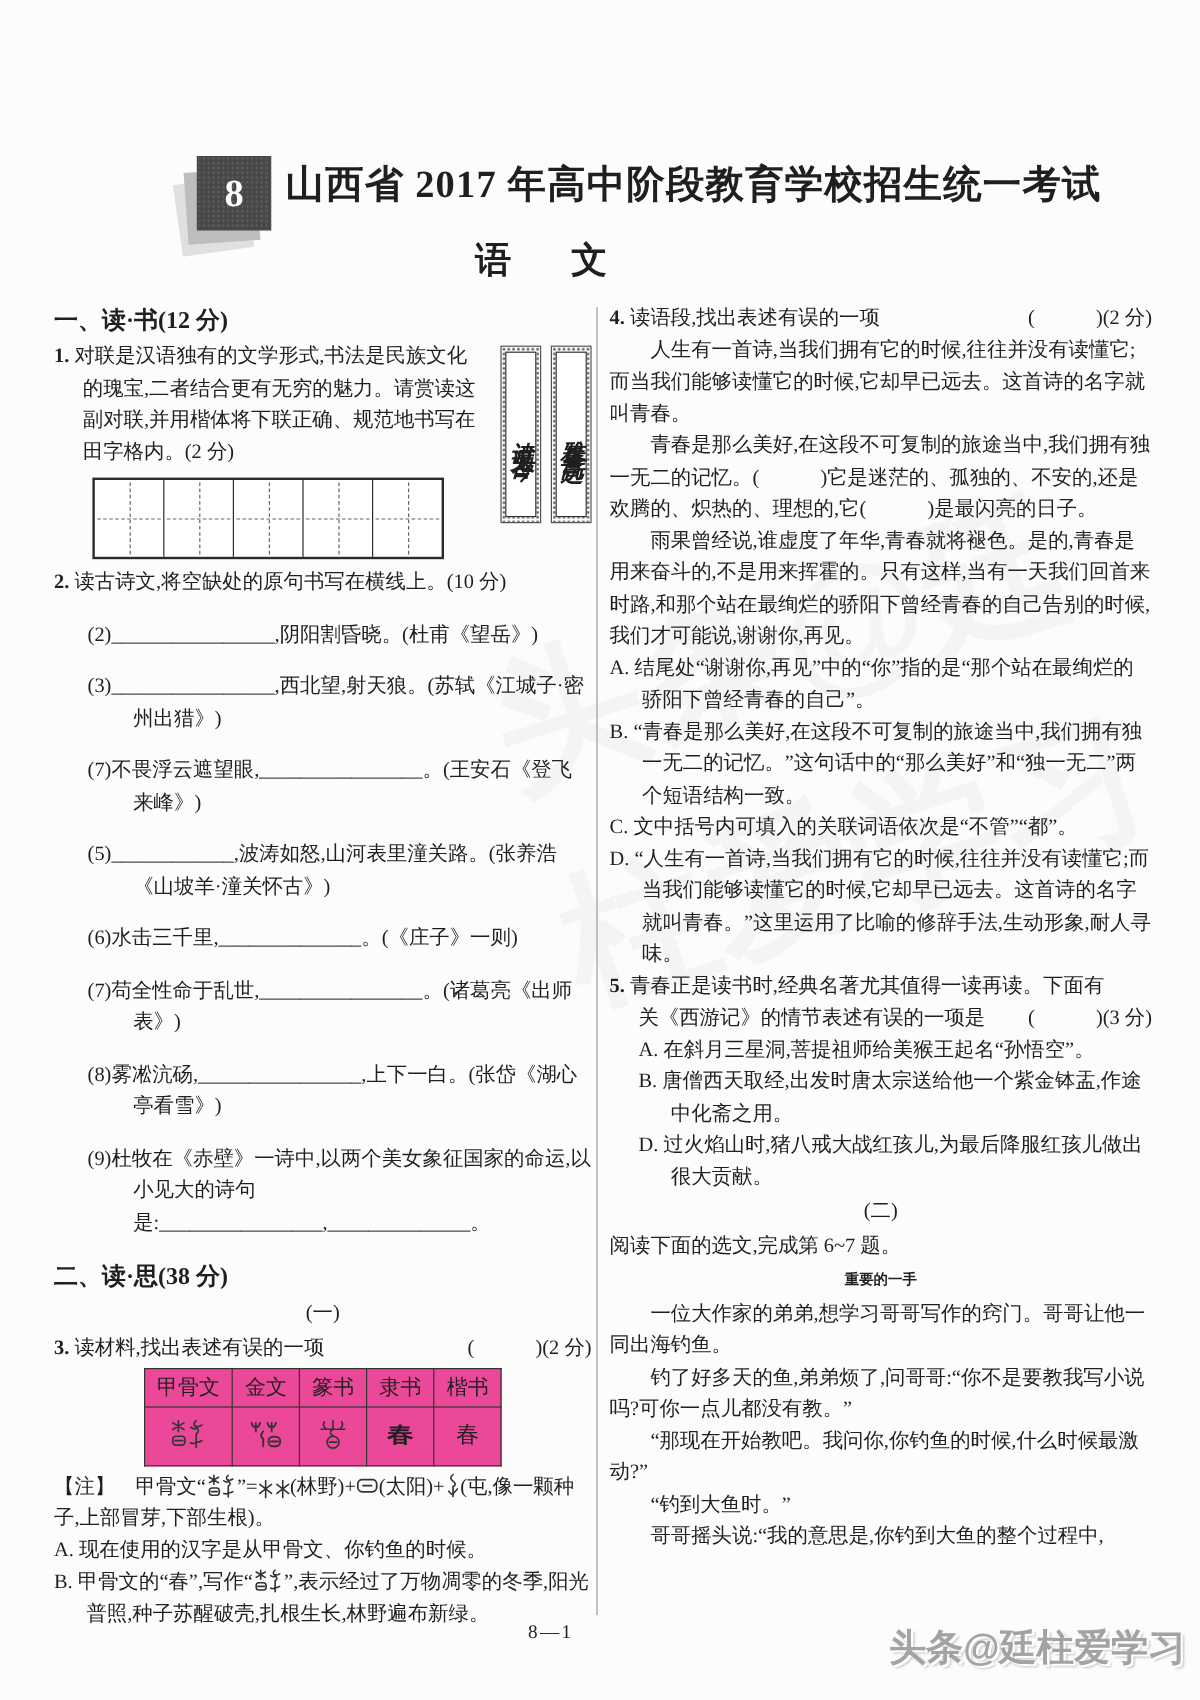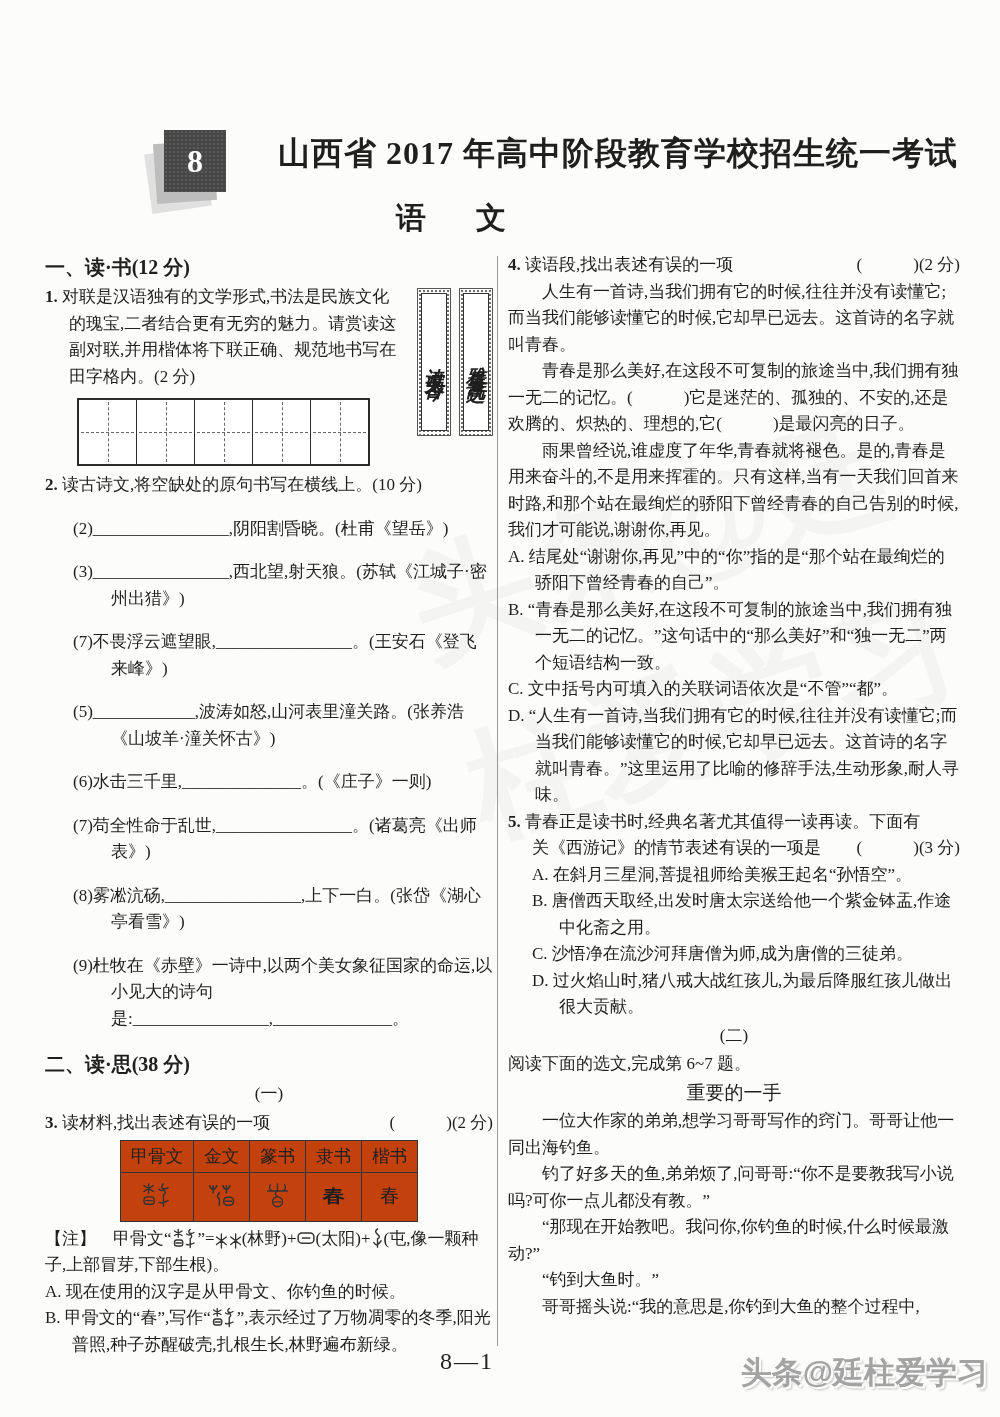--- a/index.html
+++ b/index.html
@@ -13,21 +13,21 @@
   .badge-wrap{position:absolute;left:148px;top:128px;width:80px;height:84px;}
   .badge-shadow1,.badge-shadow2{position:absolute;width:60px;height:60px;}
   .badge-shadow2{left:0;top:22px;background:#e0e0e0;transform:rotate(-8deg);}
   .badge-shadow1{left:7px;top:14px;background:#bdbdbd;transform:rotate(-4deg);}
   .badge{
     position:absolute;left:16px;top:2px;width:62px;height:62px;background:#474747;
     background-image:radial-gradient(circle,#5a5a5a 1px,transparent 1.2px);background-size:4px 4px;
     display:flex;align-items:center;justify-content:center;
     color:#fff;font-size:32px;font-weight:bold;
   }
-  .title{position:absolute;left:238px;top:140px;width:640px;font-size:32px;font-weight:bold;letter-spacing:1px;white-space:nowrap;margin-left:40px;}
+  .title{position:absolute;left:238px;top:140px;width:640px;font-size:32px;font-weight:bold;letter-spacing:1px;white-space:nowrap;}
   .subject{position:absolute;left:0;top:205px;width:912px;text-align:center;font-size:30px;font-weight:bold;letter-spacing:10px;}
   
   .col-divider{position:absolute;left:497px;top:256px;height:1090px;width:1px;background:#9a9a9a;}
   .col{position:absolute;top:252px;}
   .col-left{left:45px;width:448px;}
   .col-right{left:508px;width:452px;}
   .sec-head{font-size:20px;font-weight:bold;line-height:30px;margin:0 0 2px 0;}
   .q{padding-left:24px;text-indent:-24px;margin:0;}
   .qno{font-weight:bold;}
   .sub{margin-left:28px;padding-left:38px;text-indent:-38px;}
@@ -47,29 +47,29 @@
     width:100%;height:100%;background:#fff;border:1px solid #333;box-sizing:border-box;
     writing-mode:vertical-rl;display:flex;align-items:center;justify-content:center;
     font-size:19px;font-weight:bold;font-style:italic;letter-spacing:4px;line-height:1;
   }
   .tianzige{display:flex;border:2px solid #2b2b2b;width:fit-content;margin:8px 0 6px 32px;background:#fff;}
   .tz-cell{width:57px;height:64px;border-right:1.4px solid #2b2b2b;position:relative;}
   .tz-cell:last-child{border-right:none;}
   .tz-cell::before{content:"";position:absolute;left:2px;right:2px;top:50%;border-top:1px dashed #666;}
   .tz-cell::after{content:"";position:absolute;top:2px;bottom:2px;left:50%;border-left:1px dashed #666;}
   
-  .chun-table{border-collapse:collapse;margin:4px auto 4px auto;background:#c2410c;}
+  .chun-table{border-collapse:collapse;margin:4px auto 4px auto;background:#ec4899;}
   .chun-table td{border:1.3px solid #333;text-align:center;padding:2px 10px;font-size:17.5px;}
   .chun-table .glyph-row td{height:44px;padding:2px 6px;}
   .lishu-chun{font-weight:bold;font-size:22px;display:inline-block;transform:scaleY(.82);}
   .kaishu-chun{font-size:19px;}
   .note{margin:2px 0 0 0;}
   .g{vertical-align:-5px;}
   
-  .page-num{position:absolute;left:440px;top:1348px;font-size:24px;letter-spacing:2px;}
+  .page-num{position:absolute;left:440px;top:1348px;font-size:16px;letter-spacing:2px;}
   .watermark{
     position:absolute;right:12px;top:1360px;
     font-family:"Liberation Sans","DejaVu Sans",sans-serif;
     font-size:31px;font-weight:bold;color:#a3a3a3;
     text-shadow:2px 2px 0 #ffffff,3px 3px 2px #c4c4c4;
   }
   .watermark-diag{
     position:absolute;left:430px;top:430px;width:560px;
     font-family:"Liberation Sans","DejaVu Sans",sans-serif;
     font-size:125px;font-weight:bold;color:rgba(100,100,100,0.05);
@@ -236,27 +236,26 @@
     </div>
 
     <div>
       <p class="q"><span class="qno">5.</span> <span>青春正是读书时,经典名著尤其值得一读再读。下面有</span></p>
       <div class="stemline" style="padding-left:24px;">
         <span>关《西游记》的情节表述有误的一项是</span>
         <span class="rightpart"><span>(　　　)</span><span>(3 分)</span></span>
       </div>
       <p class="opt" style="margin-left:24px"><span>A.</span> <span>在斜月三星洞,菩提祖师给美猴王起名“孙悟空”。</span></p>
       <p class="opt" style="margin-left:24px"><span>B.</span> <span>唐僧西天取经,出发时唐太宗送给他一个紫金钵盂,作途中化斋之用。</span></p>
-      <p class="opt" style="margin-left:24px"><span>C.</span> <span>沙悟净在流沙河拜唐僧为师,成为唐僧的三徒弟。</span></p>
       <p class="opt" style="margin-left:24px"><span>D.</span> <span>过火焰山时,猪八戒大战红孩儿,为最后降服红孩儿做出很大贡献。</span></p>
     </div>
 
     <p class="center">(二)</p>
     <p style="margin:0">阅读下面的选文,完成第 6~7 题。</p>
-    <p class="center" style="font-weight:normal;font-size:19px">重要的一手</p>
+    <p class="center" style="font-weight:bold;font-size:12px">重要的一手</p>
     <p class="indent">一位大作家的弟弟,想学习哥哥写作的窍门。哥哥让他一同出海钓鱼。</p>
     <p class="indent">钓了好多天的鱼,弟弟烦了,问哥哥:“你不是要教我写小说吗?可你一点儿都没有教。”</p>
     <p class="indent">“那现在开始教吧。我问你,你钓鱼的时候,什么时候最激动?”</p>
     <p class="indent">“钓到大鱼时。”</p>
     <p class="indent">哥哥摇头说:“我的意思是,你钓到大鱼的整个过程中,</p>
   </div>
 
   <div class="page-num">8—1</div>
   <div class="watermark">头条@廷柱爱学习</div>
 

